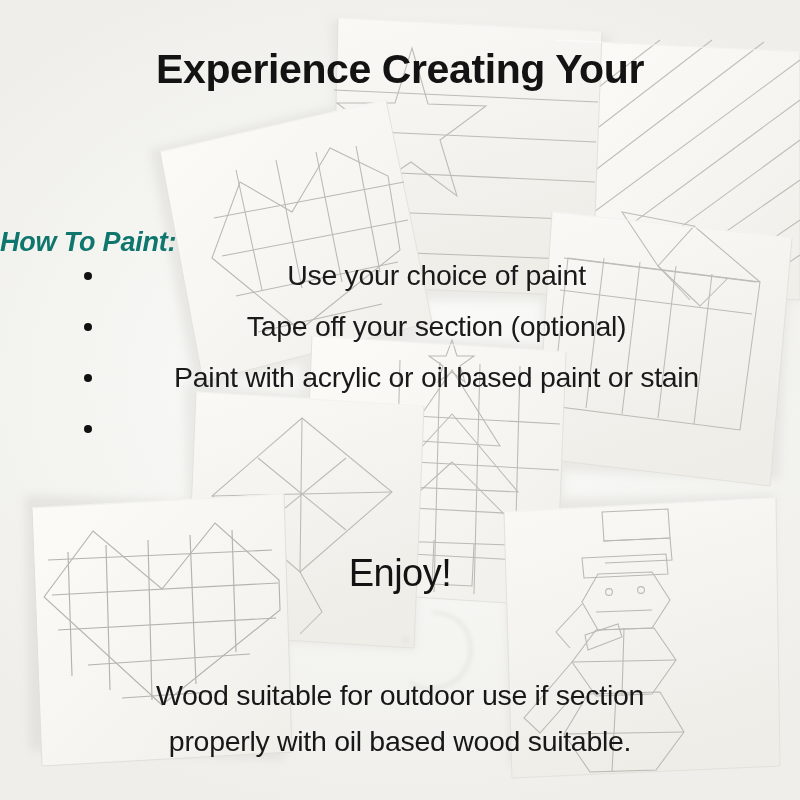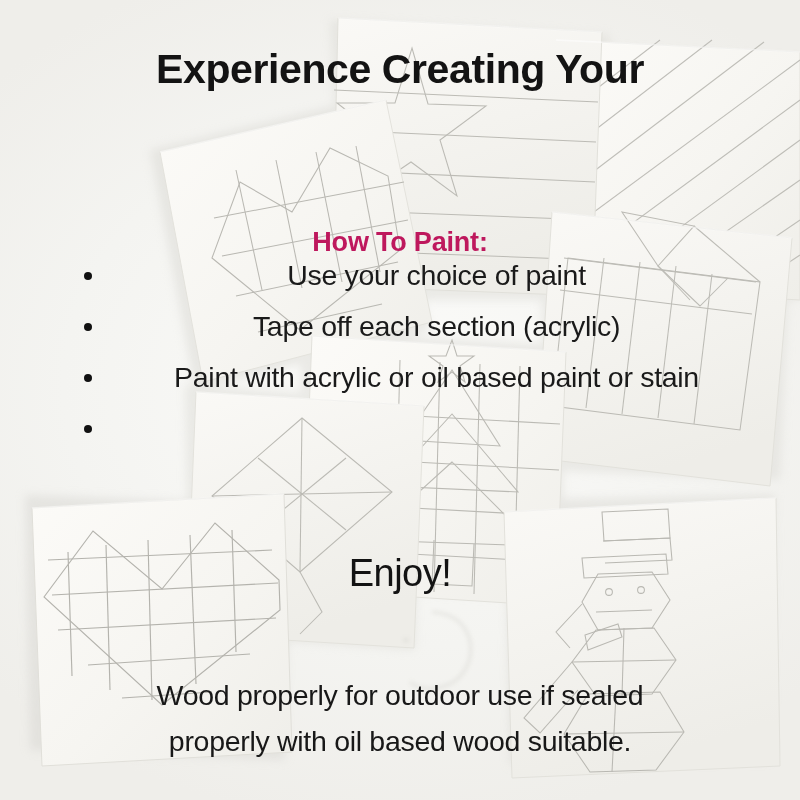--- a/index.html
+++ b/index.html
@@ -31,23 +31,23 @@
     text-align:center;
     font-weight:700;
     color:#131313;
     letter-spacing:-0.4px;
     line-height:1.07;
     font-size:41px;
   }
   .title{top:21px;}
 
   .subhead{
-    position:absolute;left:0;right:0;text-align:center;
-    font-weight:700;font-size:27px;color:#be185d;
-    top:205px;letter-spacing:-0.2px;
+    position:absolute;left:0;right:0;
+    font-weight:700;font-size:27px;color:#0f766e;
+    top:205px;letter-spacing:-0.2px;font-style:italic;
   }
 
   ul.steps{
     position:absolute;
     left:78px;right:38px;top:250px;
     margin:0;padding:0;list-style:none;
   }
   ul.steps li{
     position:relative;
     padding-left:33px;
@@ -292,32 +292,32 @@
 
     <h2 class="subhead">How To Paint:</h2>
 
     <ul class="steps">
       <li>
         <span class="dot"></span>
         <span>Use your choice of paint</span>
       </li>
       <li>
         <span class="dot"></span>
-        <span>Tape off each section (acrylic)</span>
+        <span>Tape off your section (optional)</span>
       </li>
       <li>
         <span class="dot"></span>
         <span>Paint with acrylic or oil based paint or stain</span>
       </li>
       <li>
         <span class="dot"></span>
       </li>
     </ul>
 
     <div class="enjoy">Enjoy!</div>
 
     <div class="footnote">
-      <span>Wood properly for outdoor use if sealed</span><br>
+      <span>Wood suitable for outdoor use if section</span><br>
       <span>properly with oil based wood suitable.</span>
     </div>
 
   </div>
 </div>
 
 </body></html>

